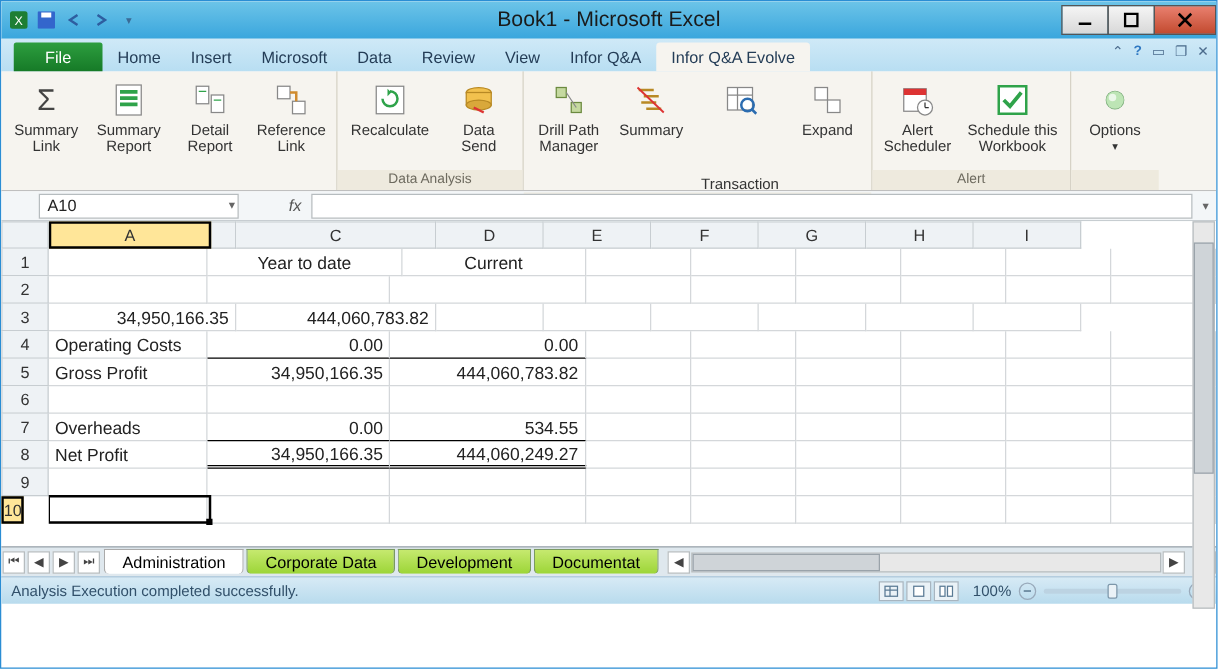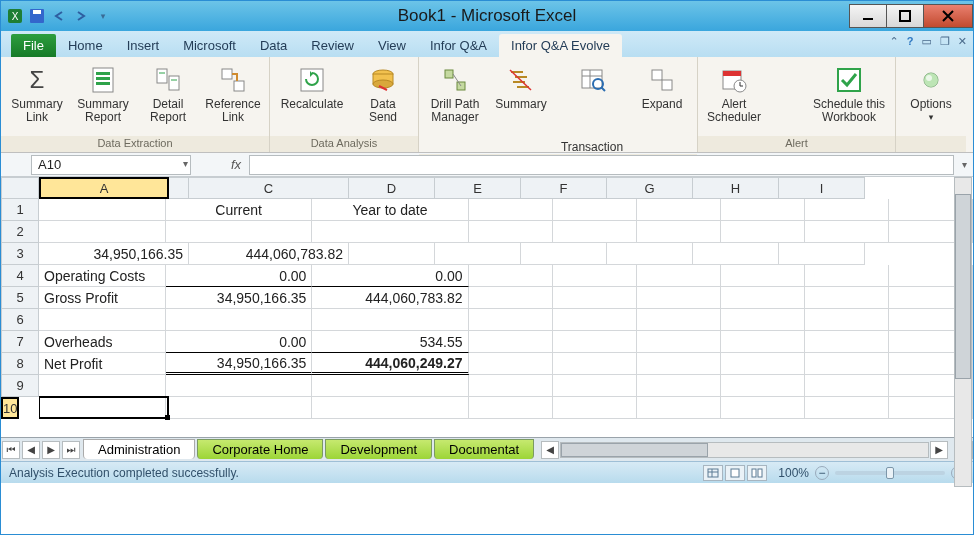--- a/index.html
+++ b/index.html
@@ -6,21 +6,21 @@
 body{width:974px;height:535px;background:#fff;overflow:hidden;border:1px solid #2a8dd4;position:relative;}
 .tb{background:linear-gradient(#6cc4e8,#3aa6dd);height:30px;display:flex;align-items:center;position:relative;}
 .tb .qat{display:flex;gap:6px;padding:0 6px;align-items:center;}
 .tb .qat .qi{width:16px;height:16px;display:flex;align-items:center;justify-content:center;}
 .tb .title{position:absolute;left:0;right:0;text-align:center;color:#1a1a1a;font-size:17px;pointer-events:none;}
 .tb .wbtns{margin-left:auto;display:flex;}
 .tb .wbtn{width:38px;height:24px;display:flex;align-items:center;justify-content:center;border:1px solid #555;background:linear-gradient(#f5f5f5,#d8d8d8);margin-left:-1px;}
 .tb .wbtn.close{background:linear-gradient(#e9806f,#c24a2f);width:50px;}
 .tabs{background:linear-gradient(#cfe9f7,#b8def2);height:26px;padding-left:10px;display:flex;align-items:flex-end;position:relative;}
 .tab{padding:4px 12px 4px;font-size:13px;color:#243d57;}
-.tab.file{background:linear-gradient(#2d9e3f,#167a27);color:#fff;border-radius:2px 2px 0 0;padding:4px 12px;}
+.tab.file{background:linear-gradient(#2d9e3f,#167a27);color:#fff;border-radius:2px 2px 0 0;padding:4px 25px;}
 .tab.active{background:#f6f4ef;border-top-left-radius:3px;border-top-right-radius:3px;}
 .tabs .wcorner{position:absolute;right:6px;top:4px;display:flex;gap:8px;font-size:11px;color:#4b6b8c;}
 .ribbon{background:#f6f4ef;height:96px;border-bottom:1px solid #bfbfbf;display:flex;}
 .rgrp{border-right:1px solid #d6d2c6;display:flex;flex-direction:column;}
 .rgrp .btns{flex:1;display:flex;align-items:flex-start;padding:4px 4px 0;gap:2px;}
 .rbtn{display:flex;flex-direction:column;align-items:center;justify-content:flex-start;width:64px;padding-top:3px;font-size:12px;line-height:13px;text-align:center;color:#333;}
 .rbtn.sm{width:62px;}
 .rbtn .ic{width:32px;height:32px;display:flex;align-items:center;justify-content:center;margin-bottom:2px;}
 .rgrp .gl{font-size:11px;color:#6d6a5e;text-align:center;padding:1px 0 3px;background:#eeeade;}
 .nb{height:24px;display:flex;align-items:center;border-bottom:1px solid #c7cdd1;background:#f3f6f8;}
@@ -172,21 +172,20 @@
             <svg width="28" height="28">
               <rect x="3" y="3" width="10" height="10" fill="#fff" stroke="#888"></rect>
               <rect x="15" y="15" width="10" height="10" fill="#fff" stroke="#888"></rect>
               <path d="M13 8 L18 8 L18 15" stroke="#d08b2e" fill="none" stroke-width="2"></path>
             </svg>
           </div>
           <span style="white-space:pre-line;">Reference
 Link</span>
         </div>
     </div>
-    <div class="gl">Data Extraction</div>
   </div>
   <div class="rgrp">
     <div class="btns">
       <div class="rbtn" style="width:76px;">
           <div class="ic">
             <svg width="28" height="28">
               <rect x="3" y="3" width="22" height="22" fill="#fff" stroke="#888"></rect>
               <path d="M14 7 A6 6 0 1 1 8 13" stroke="#2fa34a" fill="none" stroke-width="2"></path>
               <path d="M12 5 L15 8 L12 11" fill="#2fa34a"></path>
             </svg>
@@ -265,21 +264,21 @@
               <rect x="3" y="5" width="18" height="18" fill="#fff" stroke="#888"></rect>
               <rect x="3" y="5" width="18" height="5" fill="#d33"></rect>
               <circle cx="20" cy="20" r="6" fill="#fff" stroke="#888"></circle>
               <line x1="20" y1="20" x2="20" y2="16" stroke="#333"></line>
               <line x1="20" y1="20" x2="23" y2="20" stroke="#333"></line>
             </svg>
           </div>
           <span style="white-space:pre-line;">Alert
 Scheduler</span>
         </div>
-      <div class="rbtn" style="width:84px;margin-left:39px;">
+      <div class="rbtn" style="width:84px;">
           <div class="ic">
             <svg width="28" height="28">
               <rect x="3" y="3" width="22" height="22" fill="#fff" stroke="#2fa34a" stroke-width="2"></rect>
               <path d="M7 14 L12 19 L21 8" stroke="#2fa34a" stroke-width="3" fill="none"></path>
             </svg>
           </div>
           <span style="white-space:pre-line;">Schedule this
 Workbook</span>
         </div>
     </div>
@@ -335,22 +334,22 @@
       <div class="colh" style="width:86px;">D</div>
       <div class="colh" style="width:86px;">E</div>
       <div class="colh" style="width:86px;">F</div>
       <div class="colh" style="width:86px;">G</div>
       <div class="colh" style="width:86px;">H</div>
       <div class="colh" style="width:86px;">I</div>
     </div>
 
     <div class="row">
       <div class="cell" style="width:130px;"></div>
+      <div class="cell c" style="width:160px;">Year to date</div>
       <div class="cell c" style="width:150px;">Current</div>
-      <div class="cell c" style="width:160px;">Year to date</div>
       <div class="cell" style="width:86px;"></div>
         <div class="cell" style="width:86px;"></div>
         <div class="cell" style="width:86px;"></div>
         <div class="cell" style="width:86px;"></div>
         <div class="cell" style="width:86px;"></div>
         <div class="cell" style="width:86px;"></div>
     </div>
 
     <div class="row">
       <div class="cell" style="width:130px;"></div>
@@ -419,21 +418,21 @@
         <div class="cell" style="width:86px;"></div>
         <div class="cell" style="width:86px;"></div>
         <div class="cell" style="width:86px;"></div>
         <div class="cell" style="width:86px;"></div>
         <div class="cell" style="width:86px;"></div>
     </div>
 
     <div class="row">
       <div class="cell" style="width:130px;">Net Profit</div>
       <div class="cell r db" style="width:150px;">34,950,166.35</div>
-      <div class="cell r db" style="width:160px;font-weight:bold;">444,060,249.27</div>
+      <div class="cell r db" style="width:160px;">444,060,249.27</div>
       <div class="cell" style="width:86px;"></div>
         <div class="cell" style="width:86px;"></div>
         <div class="cell" style="width:86px;"></div>
         <div class="cell" style="width:86px;"></div>
         <div class="cell" style="width:86px;"></div>
         <div class="cell" style="width:86px;"></div>
     </div>
 
     <div class="row">
       <div class="cell" style="width:130px;"></div>
@@ -467,21 +466,21 @@
 <div class="vsb">
     <div class="vt"></div>
   </div>
 
 <div class="sheetbar">
   <div class="nvbtn">⏮</div>
   <div class="nvbtn">◀</div>
   <div class="nvbtn">▶</div>
   <div class="nvbtn">⏭</div>
   <div class="sheettab active">Administration</div>
-  <div class="sheettab inactive">Corporate Home</div>
+  <div class="sheettab inactive">Corporate Data</div>
   <div class="sheettab inactive">Development</div>
   <div class="sheettab inactive">Documentat</div>
   <div class="hsb">
     <span class="nvbtn">◀</span>
     <div class="tr">
         <div class="thb"></div>
       </div>
     <span class="nvbtn">▶</span>
   </div>
   <div style="width:18px;height:18px;border:1px solid #b6bcbf;background:#fff;"></div>

